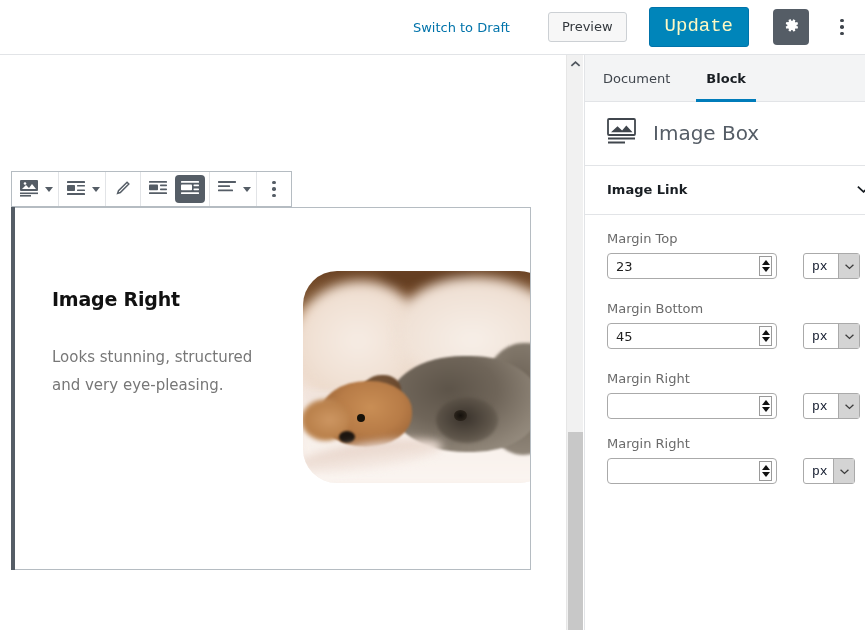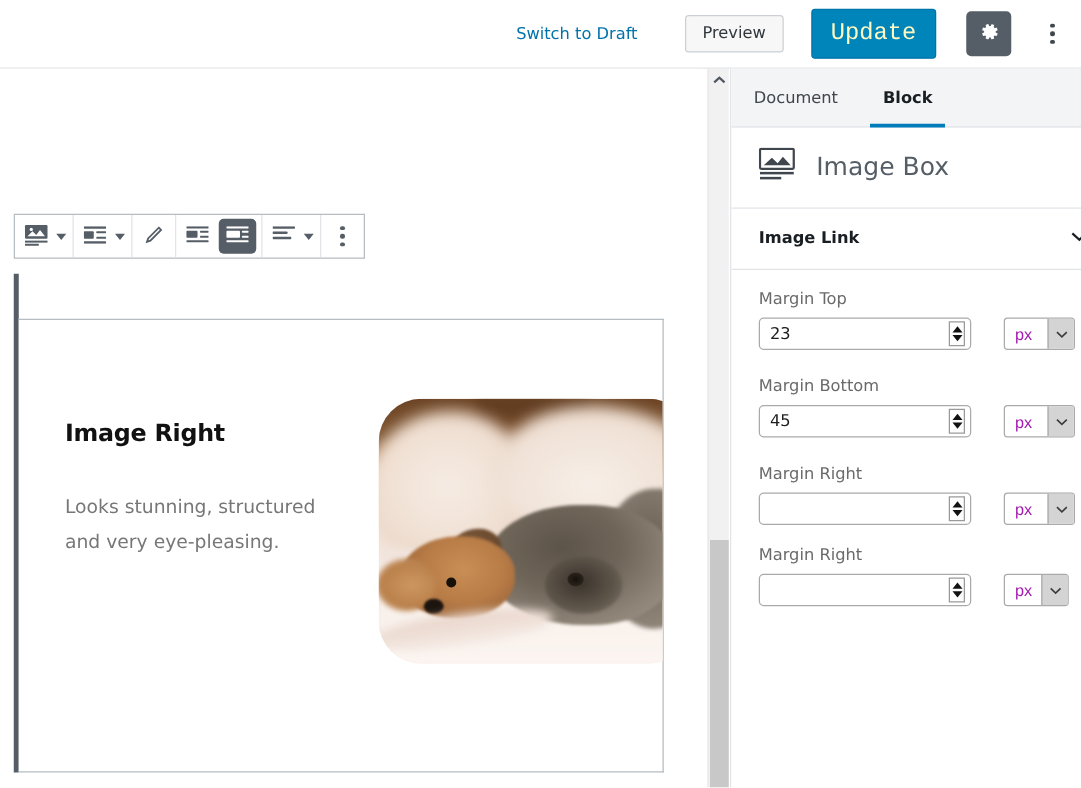--- a/index.html
+++ b/index.html
@@ -187,21 +187,20 @@
   }
 
   
   .block-wrap {
     position: absolute;
     left: 11px;
     top: 152px;
     width: 520px;
     height: 363px;
     box-sizing: border-box;
-    margin-top: 48px;
   }
   .block-sel-bar {
     position: absolute;
     left: 0;
     top: -36px;
     width: 4px;
     height: 399px;
     background: #555d66;
   }
   .block-frame {
@@ -558,22 +557,22 @@
     background: #ffffff;
     box-sizing: border-box;
     display: flex;
     align-items: center;
     cursor: pointer;
   }
   .sel-wrap.narrow { width: 52px; }
   .sel-val {
     padding-left: 8px;
     font-size: 13px;
-    color: #a21caf;
-    font-family: Liberation Sans, sans-serif;
+    color: #0f172a;
+    font-family: Liberation Mono, monospace;
     text-align: right;
   }
   .sel-btn {
     position: absolute;
     right: 0; top: 0;
     width: 21px;
     height: 100%;
     background: #d4d4d4;
     border-left: 1px solid #aaaaaa;
     display: flex;

